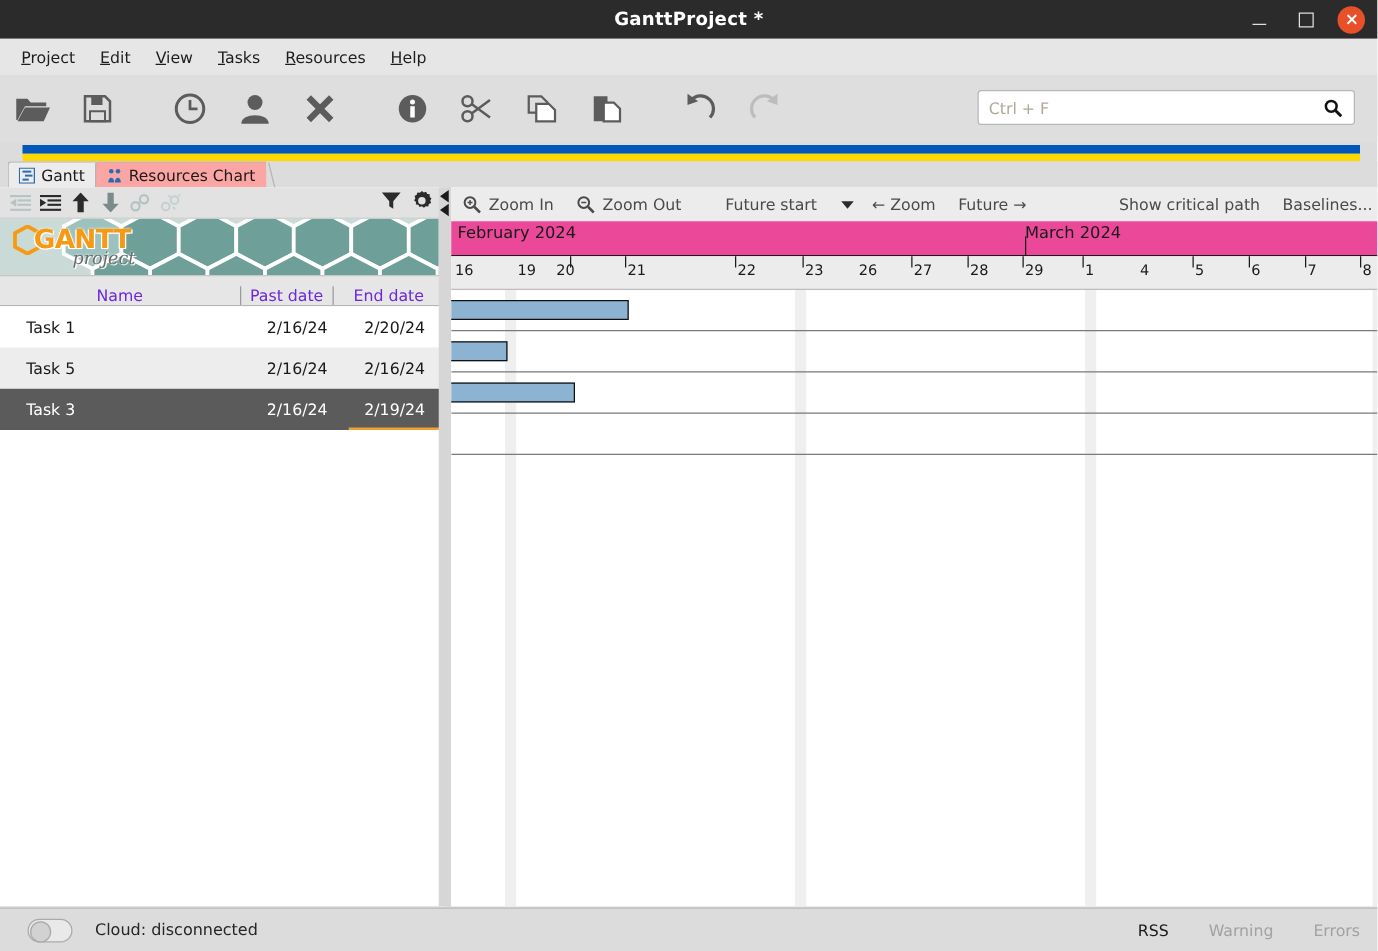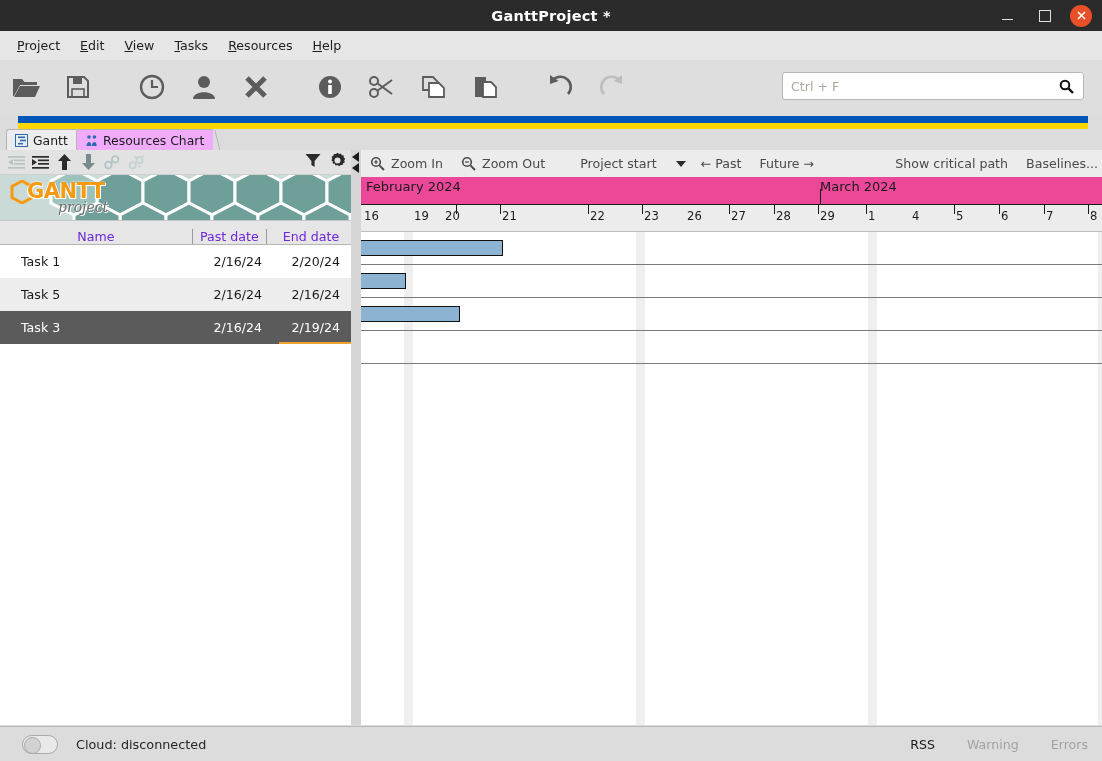--- a/index.html
+++ b/index.html
@@ -82,21 +82,21 @@
   .tab {
     position: absolute; top: 0; height: 21px;
     display: flex; align-items: center; gap: 5px;
     padding: 0 9px 0 8px; font-size: 12.4px; color: #1a1a1a;
     background: #ececec;
     border-top: 1px solid #b4b4b4;
     border-left: 1px solid #b4b4b4;
     border-top-left-radius: 3px;
   }
   .tab-gantt { left: 6px; }
-  .tab-res { left: 76px; background: #f0abfc; align-items: center; }
+  .tab-res { left: 76px; background: #fca5a5; align-items: center; }
   .tab-skew {
     position: absolute; top: 0; width: 9px; height: 21px;
     border-right: 1px solid #b4b4b4;
     transform: skewX(14deg);
   }
 
   
   .leftpane { position: absolute; left: 0; top: 150px; width: 356px; height: 575px; background: #ffffff; }
   .tree-toolbar {
     position: absolute; left: 0; top: 0; width: 356px; height: 25px;
@@ -481,25 +481,25 @@
       </div>
       <div class="ct-item">
         <svg width="15" height="15" viewBox="0 0 15 15">
           <circle cx="6" cy="6" r="4.3" fill="none" stroke="#4a4a4a" stroke-width="1.6"></circle>
           <path d="M9.4 9.4 L14 14" stroke="#4a4a4a" stroke-width="2"></path>
           <path d="M4 6 H8" stroke="#4a4a4a" stroke-width="1.2"></path>
         </svg>
         <span class="ct-label">Zoom Out</span>
       </div>
       <div class="ct-dropdown">
-        <span class="ct-label">Project start</span>
+        <span class="ct-label">Future start</span>
         <span class="caret"></span>
       </div>
       <div class="ct-item">
-        <span class="ct-label">← Past</span>
+        <span class="ct-label">← Zoom</span>
       </div>
       <div class="ct-item">
         <span class="ct-label">Future →</span>
       </div>
       <div class="ct-spacer"></div>
       <div class="ct-item">
         <span class="ct-label">Show critical path</span>
       </div>
       <div class="ct-item" style="padding-right:4px">
         <span class="ct-label">Baselines...</span>

